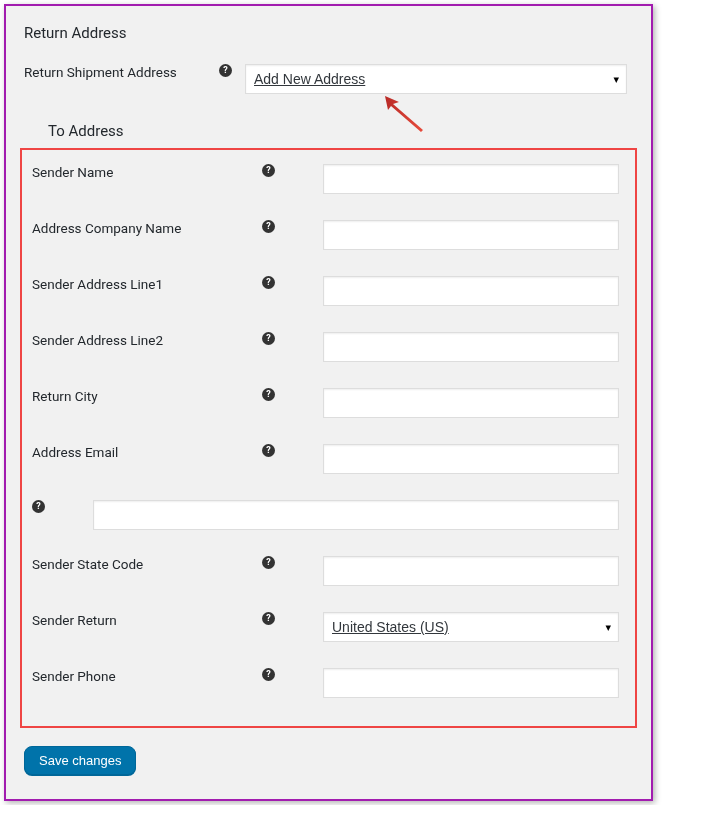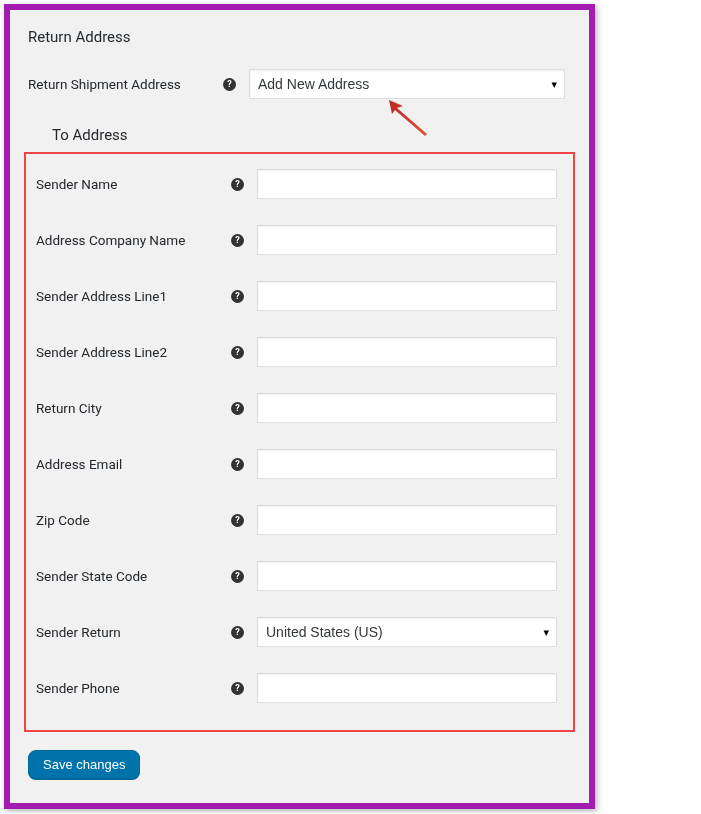--- a/index.html
+++ b/index.html
@@ -6,41 +6,41 @@
       box-sizing: border-box;
       margin: 0;
       padding: 0;
     }
     body {
       font-family: -apple-system, BlinkMacSystemFont, "Segoe UI", Roboto, sans-serif;
       background: #fff;
       padding: 4px;
     }
     .outer-frame {
-      width: 591px;
-      border: 6px solid #a21caf;
+      width: 649px;
+      border: 2px solid #a21caf;
       box-shadow: 2px 2px 6px rgba(0,0,0,0.3);
       background: #f1f1f1;
       padding: 18px 18px 24px 18px;
       position: relative;
     }
     .section-title {
       font-size: 15px;
       font-weight: 400;
       color: #23282d;
       margin-bottom: 22px;
     }
     .section-title.sub {
       margin-top: 26px;
       margin-bottom: 8px;
       margin-left: 24px;
     }
     .form-row {
       display: flex;
-      align-items: center;
+      align-items: flex-start;
       margin-bottom: 24px;
       min-height: 32px;
     }
     .label-col {
       width: 195px;
       font-size: 13.5px;
       color: #23282d;
       flex-shrink: 0;
     }
     .help-col {
@@ -76,20 +76,21 @@
       border: 1px solid #ddd;
       background: #fff;
       color: #32373c;
       box-shadow: inset 0 1px 2px rgba(0,0,0,.07);
     }
     .select-input {
       appearance: none;
       -webkit-appearance: none;
       background-image: none;
       position: relative;
+      text-decoration: underline;
     }
     .select-wrap {
       position: relative;
     }
     .select-wrap::after {
       content: "▾";
       position: absolute;
       right: 8px;
       top: 50%;
       transform: translateY(-50%);
@@ -98,20 +99,21 @@
       pointer-events: none;
     }
     .red-box {
       border: 2px solid #ef4544;
       padding: 14px 10px 2px 10px;
       margin-left: -4px;
       margin-right: -4px;
     }
     .red-box .form-row {
       margin-bottom: 24px;
+      gap: 35px;
     }
     .save-btn {
       margin-top: 18px;
       background: #0073aa;
       border: 1px solid #006799;
       color: #fff;
       padding: 6px 14px;
       font-size: 13px;
       border-radius: 8px;
       cursor: pointer;
@@ -213,21 +215,20 @@
       <div class="label-col">Address Email</div>
       <div class="help-col">
           <span class="help-icon">?</span>
         </div>
       <div class="input-col">
         <input type="text" class="text-input" value="" style="">
       </div>
     </div>
 
     <div class="form-row">
-      <div class="label-col">Zip Code</div>
       <div class="help-col">
           <span class="help-icon">?</span>
         </div>
       <div class="input-col">
         <input type="text" class="text-input" value="" style="">
       </div>
     </div>
 
     <div class="form-row">
       <div class="label-col">Sender State Code</div>

